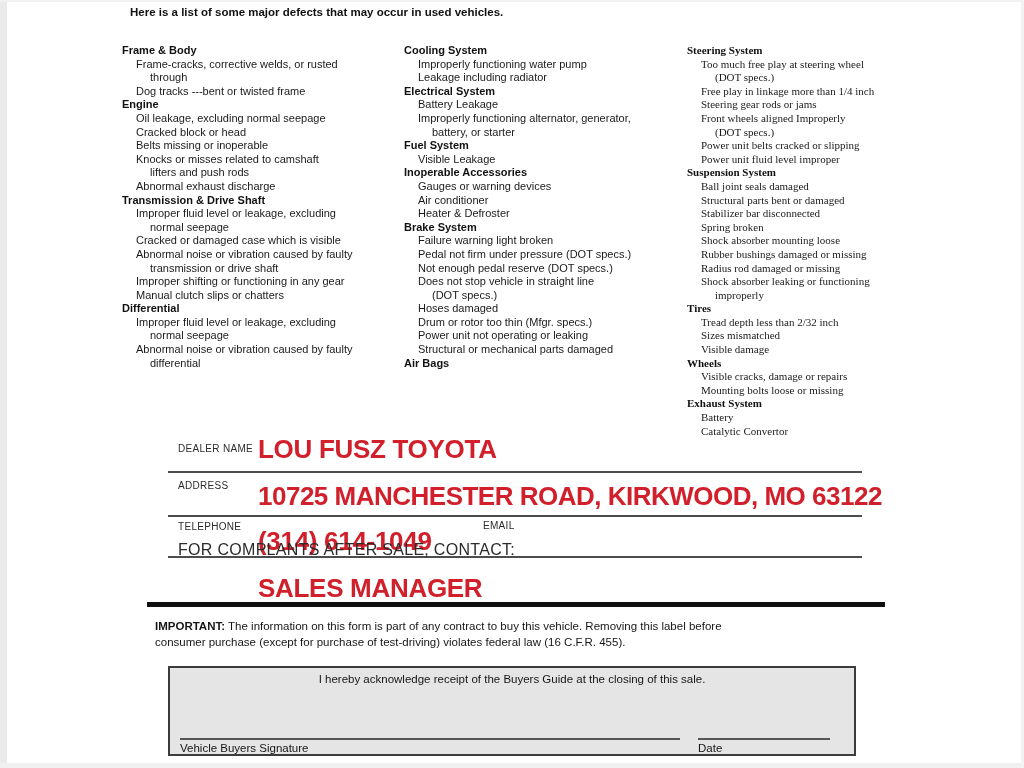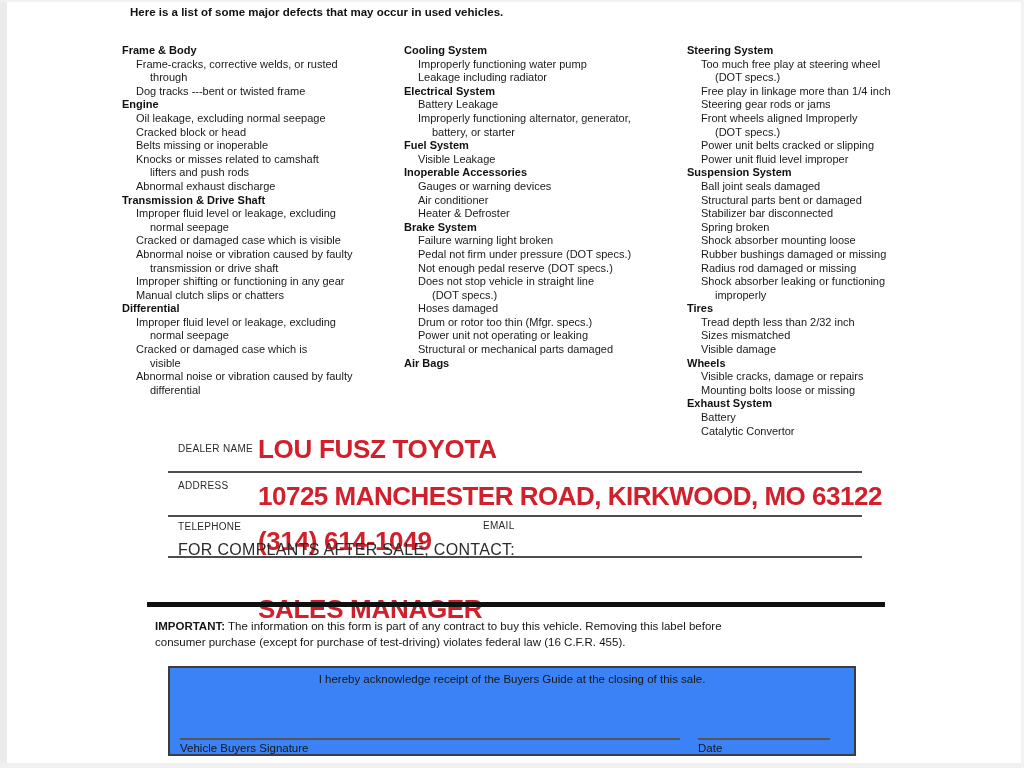--- a/index.html
+++ b/index.html
@@ -17,21 +17,21 @@
   .edge.right{right:0;top:0;width:3px;height:768px;background:#f3f3f3;}
 
   .intro{
     position:absolute;left:130px;top:6px;
     font-size:11.5px;font-weight:bold;color:#111;
   }
 
   .defect-col{position:absolute;top:44px;font-size:11px;line-height:13.6px;color:#1a1a1a;}
   .col1{left:122px;width:276px;}
   .col2{left:404px;width:280px;}
-  .col3{left:687px;width:300px;}
+  .col3{left:687px;width:300px;font-family:Liberation Serif, serif;}
   .sec-title{font-weight:bold;color:#111;}
   .defect-item{padding-left:28px;text-indent:-14px;white-space:pre-line;}
 
   
   .fld-label{
     position:absolute;font-size:10px;color:#2b2b2b;letter-spacing:.3px;
   }
   .red-entry{
     position:absolute;font-weight:bold;font-size:26px;
     letter-spacing:-0.3px;white-space:nowrap;
@@ -41,21 +41,21 @@
 
   .important{
     position:absolute;left:155px;top:618px;width:672px;
     font-size:11.5px;line-height:16px;color:#161616;
   }
   .important b{font-weight:bold;}
   .important .imp-text{white-space:pre-line;}
 
   .ack-box{
     position:absolute;left:168px;top:666px;width:688px;height:90px;
-    border:2px solid #3c3c3c;background:#3b82f6;box-sizing:border-box;
+    border:2px solid #3c3c3c;background:#e5e5e5;box-sizing:border-box;
   }
   .ack-text{
     position:absolute;left:0;top:5px;width:100%;
     text-align:center;font-size:11.5px;color:#161616;
   }
   .sig-line{position:absolute;left:10px;top:70px;width:500px;height:2px;background:#555;}
   .date-line{position:absolute;left:528px;top:70px;width:132px;height:2px;background:#555;}
   .sig-label{position:absolute;left:10px;top:74px;font-size:11.5px;color:#161616;}
   .date-label{position:absolute;left:528px;top:74px;font-size:11.5px;color:#161616;}
 </style>
@@ -85,22 +85,20 @@
     <div class="defect-item">Improper fluid level or leakage, excluding
 normal seepage</div>
     <div class="defect-item">Cracked or damaged case which is visible</div>
     <div class="defect-item">Abnormal noise or vibration caused by faulty
 transmission or drive shaft</div>
     <div class="defect-item">Improper shifting or functioning in any gear</div>
     <div class="defect-item">Manual clutch slips or chatters</div>
     <div class="sec-title">Differential</div>
     <div class="defect-item">Improper fluid level or leakage, excluding
 normal seepage</div>
-    <div class="defect-item">Cracked or damaged case which is
-visible</div>
     <div class="defect-item">Abnormal noise or vibration caused by faulty
 differential</div>
   </div>
 <div class="defect-col col2">
     <div class="sec-title">Cooling System</div>
     <div class="defect-item">Improperly functioning water pump</div>
     <div class="defect-item">Leakage including radiator</div>
     <div class="sec-title">Electrical System</div>
     <div class="defect-item">Battery Leakage</div>
     <div class="defect-item">Improperly functioning alternator, generator,
@@ -162,21 +160,21 @@
 <div class="fld-label" style="left:178px;top:480px;">ADDRESS</div>
 <div class="red-entry" style="left: 258px; top: 481px; letter-spacing: -0.5px; color: rgb(209, 32, 43);">10725 MANCHESTER ROAD, KIRKWOOD, MO 63122</div>
 <div class="rule" style="left:168px;top:515px;width:694px;"></div>
 
 <div class="fld-label" style="left:178px;top:521px;">TELEPHONE</div>
 <div class="fld-label" style="left:483px;top:520px;">EMAIL</div>
 <div class="red-entry" style="left: 258px; top: 526px; color: rgb(209, 32, 43);">(314) 614-1049</div>
 <div class="rule" style="left:168px;top:556px;width:694px;"></div>
 
 <div class="fld-label" style="left:178px;top:541px;font-size:16px;">FOR COMPLANTS AFTER SALE, CONTACT:</div>
-<div class="red-entry" style="left: 258px; top: 594px; color: rgb(209, 32, 43);">SALES MANAGER</div>
+<div class="red-entry" style="left: 258px; top: 573px; color: rgb(209, 32, 43);">SALES MANAGER</div>
 
 <div class="heavy-bar"></div>
 
 <div class="important">
   <b>IMPORTANT:</b>
   <span class="imp-text">The information on this form is part of any contract to buy this vehicle. Removing this label before
 consumer purchase (except for purchase of test-driving) violates federal law (16 C.F.R. 455).</span>
 </div>
 
 <div class="ack-box">

